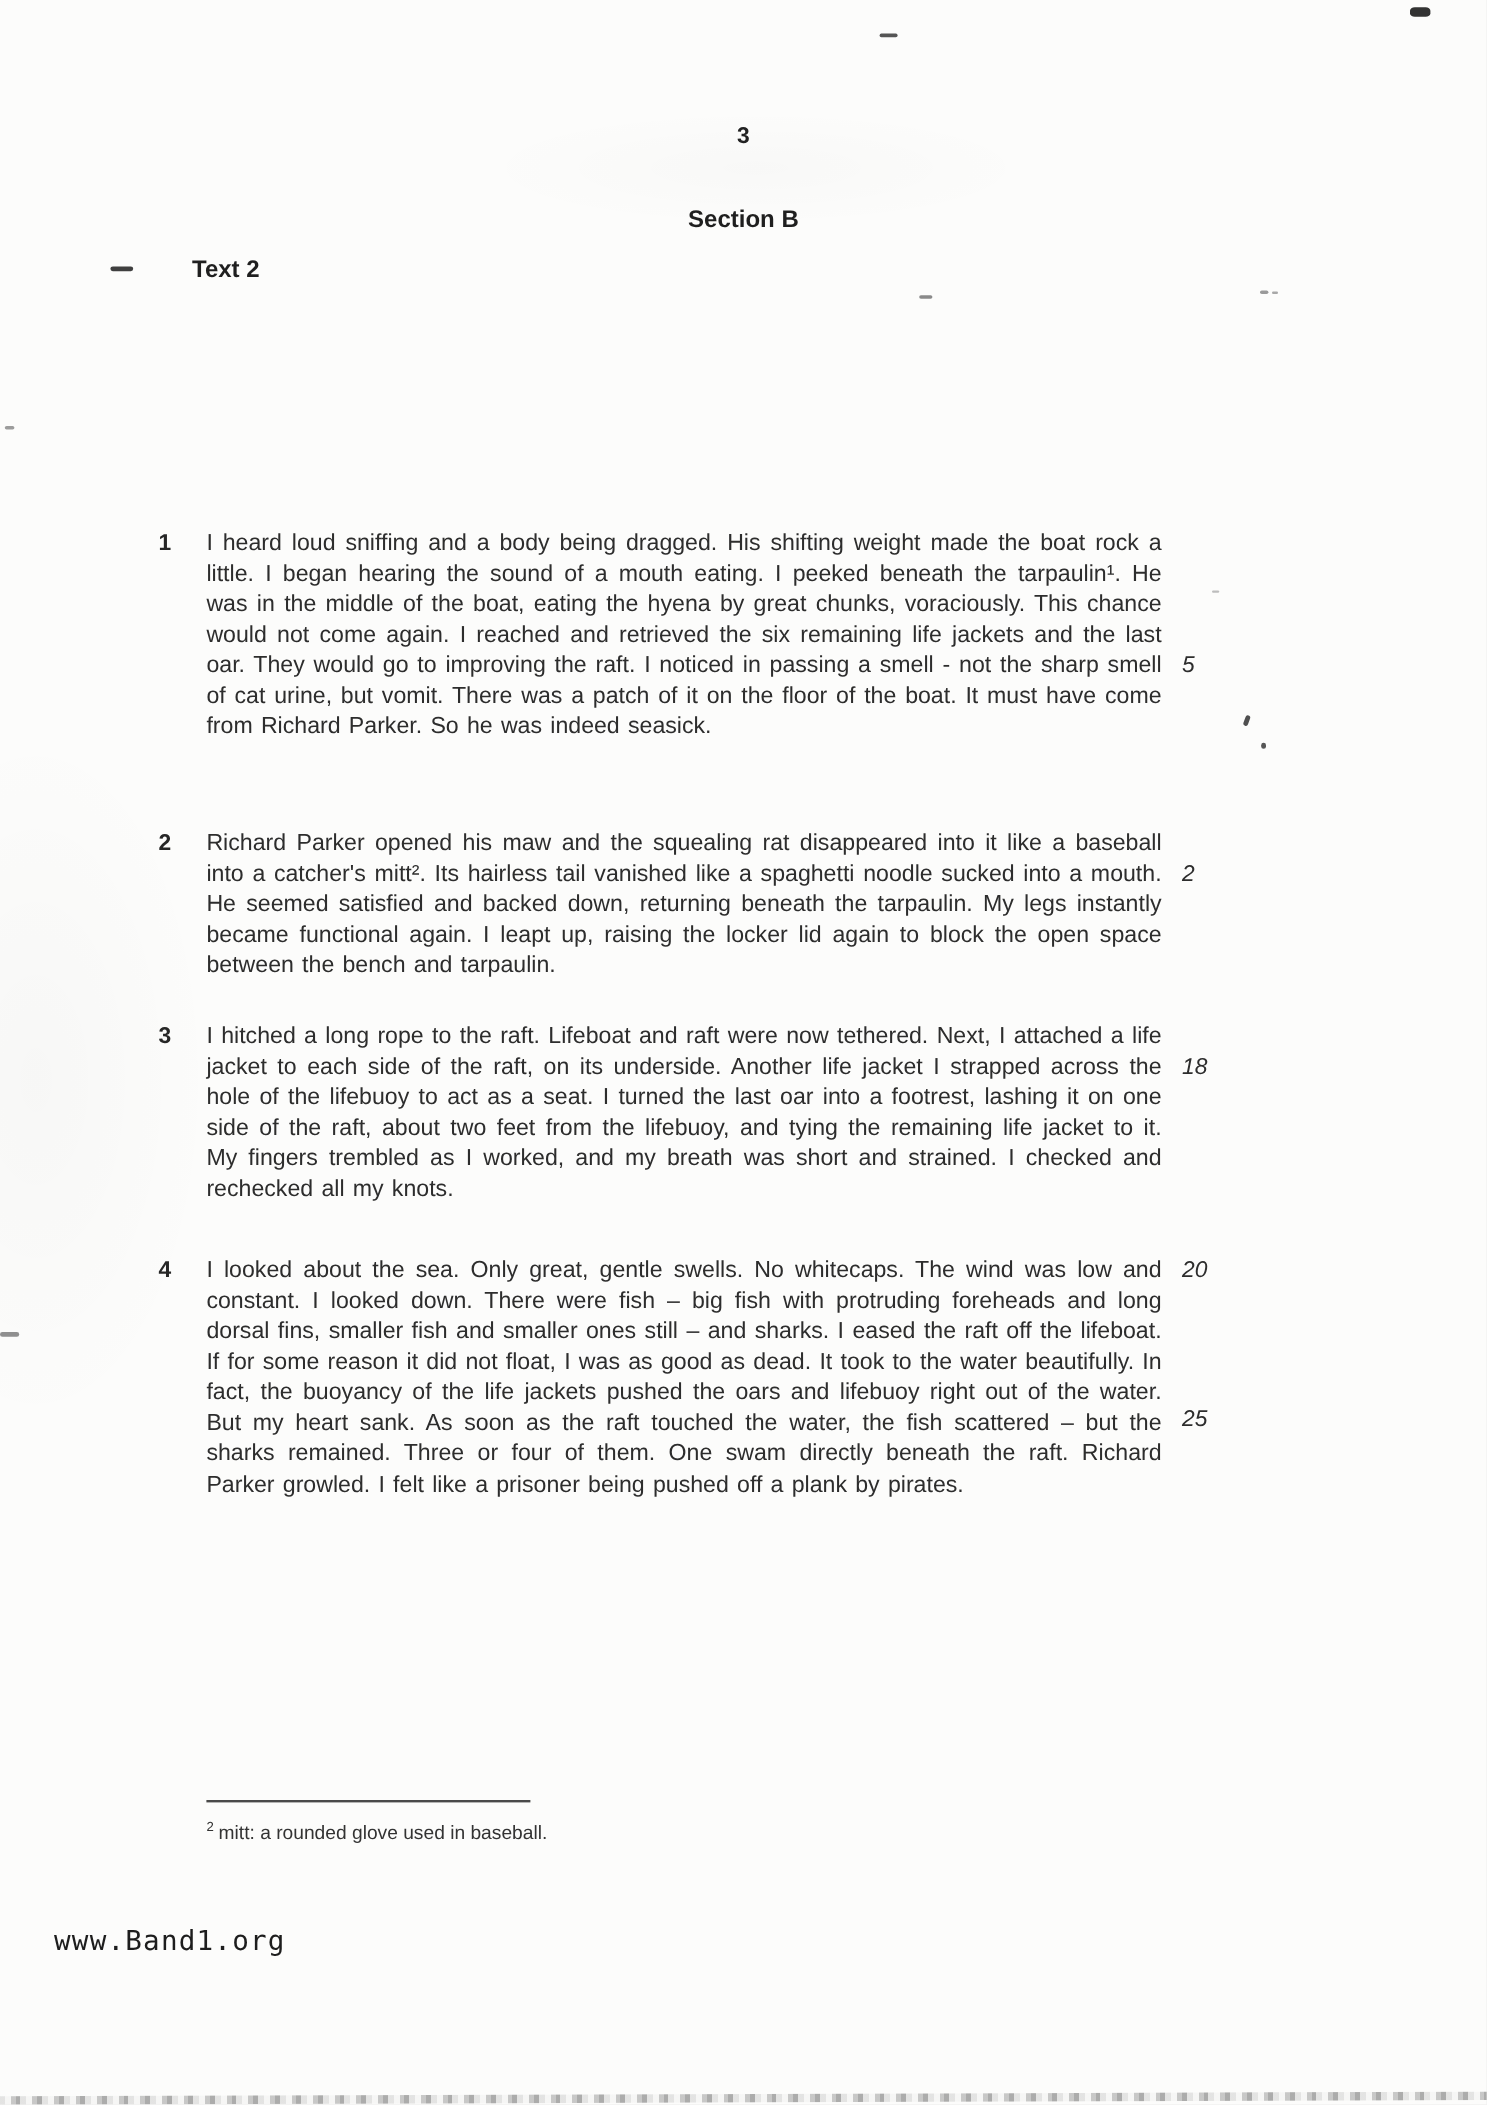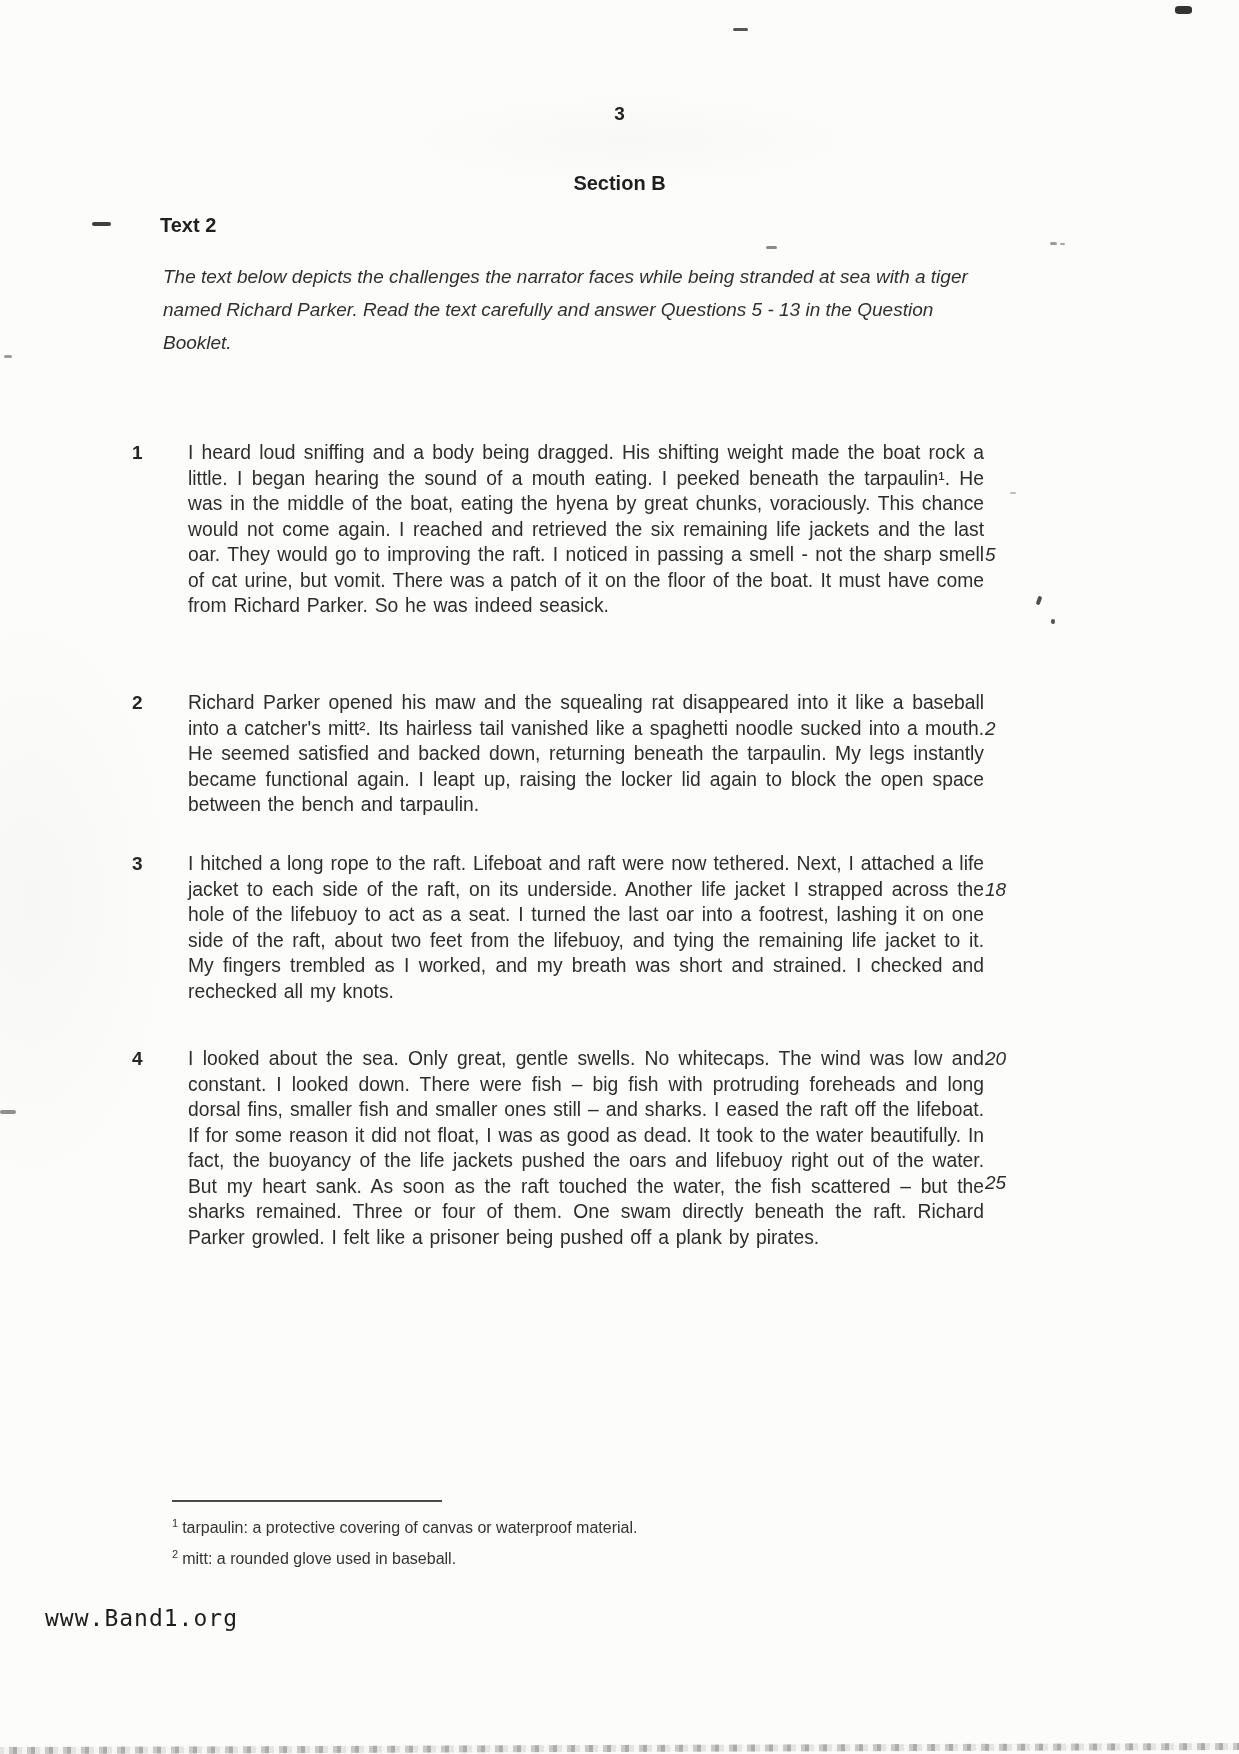--- a/index.html
+++ b/index.html
@@ -73,21 +73,20 @@
     color: #262626;
   }
   .para-text {
     flex: none;
     width: 796px;
     font-size: 19.3px;
     line-height: 25.5px;
     text-align: justify;
     word-spacing: 1.5px;
     color: #2d2d2d;
-    margin-left: 16px;
   }
   .line-marker {
     position: absolute;
     left: 853px;
     font-size: 19px;
     font-style: italic;
     line-height: 25.5px;
     color: #2d2d2d;
   }
 
@@ -154,21 +153,20 @@
 <body>
 
 <div class="sheet">
 
   <div class="page-number">3</div>
 
   <div class="section-title">Section B</div>
 
   <div class="text-label">Text 2</div>
 
-  <div class="intro">The text below depicts the challenges the narrator faces while being stranded at sea with a tiger named Richard Parker. Read the text carefully and answer Questions 5 - 13 in the Question Booklet.</div>
 
   <div class="passage">
 
     <div class="para" style="top:440px">
       <div class="para-num">1</div>
       <div class="para-text">I heard loud sniffing and a body being dragged. His shifting weight made the boat rock a little. I began hearing the sound of a mouth eating. I peeked beneath the tarpaulin¹. He was in the middle of the boat, eating the hyena by great chunks, voraciously. This chance would not come again. I reached and retrieved the six remaining life jackets and the last oar. They would go to improving the raft. I noticed in passing a smell - not the sharp smell of cat urine, but vomit. There was a patch of it on the floor of the boat. It must have come from Richard Parker. So he was indeed seasick.</div>
       <span class="line-marker" style="top:102px">5</span>
     </div>
 
     <div class="para" style="top:690px">
@@ -187,21 +185,20 @@
       <div class="para-num">4</div>
       <div class="para-text">I looked about the sea. Only great, gentle swells. No whitecaps. The wind was low and constant. I looked down. There were fish – big fish with protruding foreheads and long dorsal fins, smaller fish and smaller ones still – and sharks. I eased the raft off the lifeboat. If for some reason it did not float, I was as good as dead. It took to the water beautifully. In fact, the buoyancy of the life jackets pushed the oars and lifebuoy right out of the water. But my heart sank. As soon as the raft touched the water, the fish scattered – but the sharks remained. Three or four of them. One swam directly beneath the raft. Richard Parker growled. I felt like a prisoner being pushed off a plank by pirates.</div>
       <span class="line-marker" style="top:0px">20</span>
       <span class="line-marker" style="top:124px">25</span>
     </div>
 
   </div>
 
   <div class="footnotes">
     <hr class="footnote-divider">
-    <div class="footnote"><sup>1</sup><span>tarpaulin: a protective covering of canvas or waterproof material.</span></div>
     <div class="footnote"><sup>2</sup><span>mitt: a rounded glove used in baseball.</span></div>
   </div>
 
   <div class="watermark">www.Band1.org</div>
 
   <div class="artifact a1"></div>
   <div class="artifact a2"></div>
   <div class="artifact a3"></div>
   <div class="artifact a4"></div>
   <div class="artifact a5"></div>

